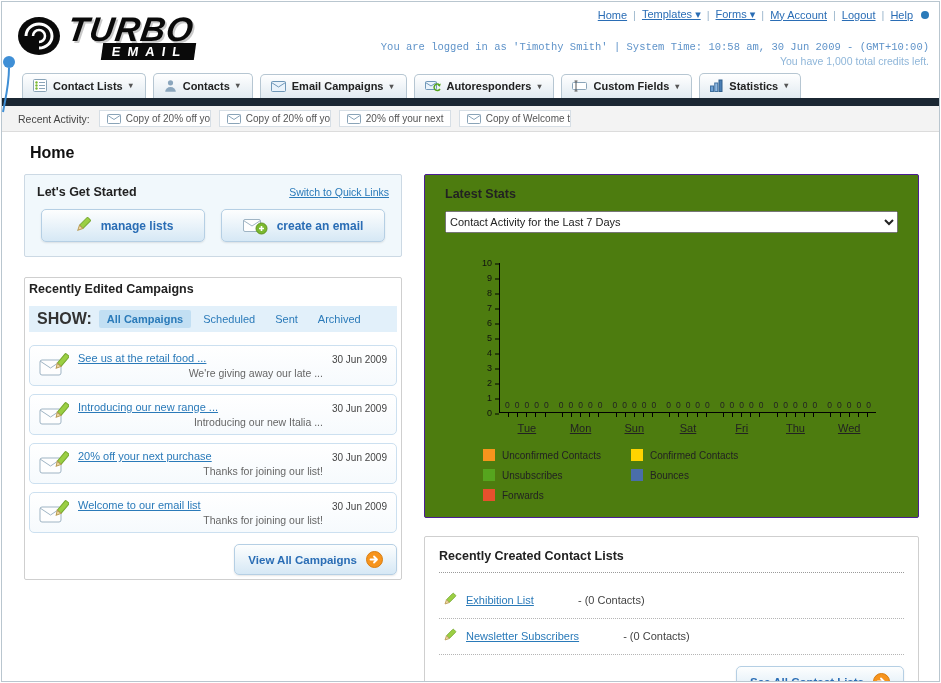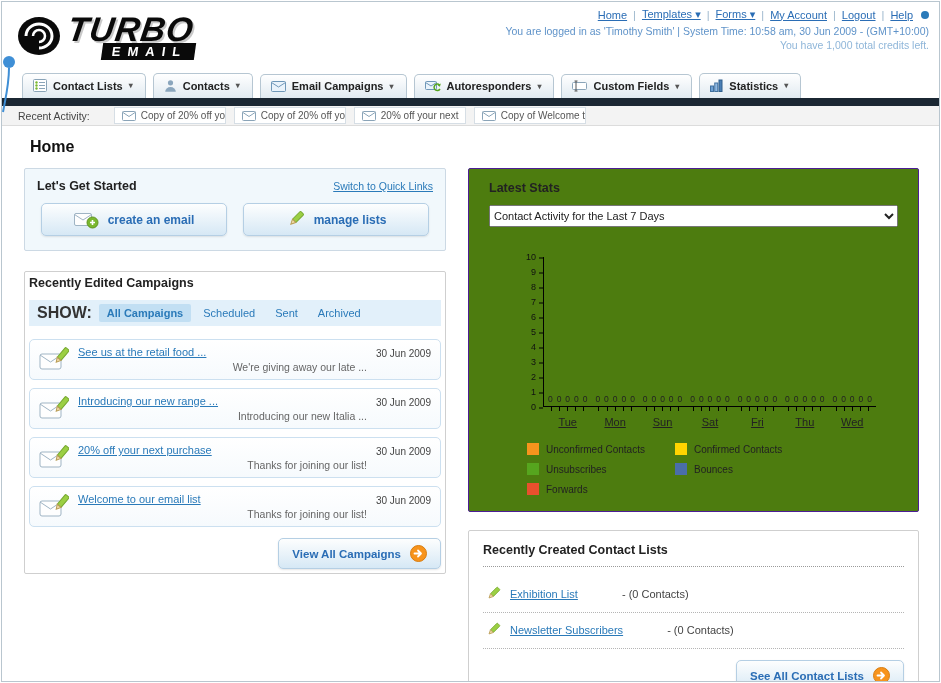--- a/index.html
+++ b/index.html
@@ -16,43 +16,43 @@
 .logo { display:flex; align-items:center; gap:6px; }
 .logo-swirl { flex:none; }
 .logo-text { display:flex; flex-direction:column; }
 .logo-main { font-size:34px; line-height:32px; font-weight:bold; font-style:italic; letter-spacing:1px; color:#0a0a0a; transform:skewX(-8deg); text-shadow:2px 2px 0 #c9c9c9; }
 .logo-sub { background:#0a0a0a; color:#fff; font-weight:bold; font-size:13px; letter-spacing:7px; padding:1px 8px 1px 10px; transform:skewX(-8deg); width:max-content; margin-left:34px; margin-top:-2px; }
 .header-right { text-align:right; padding-top:2px; }
 .top-links { display:flex; align-items:center; justify-content:flex-end; gap:6px; font-size:11px; }
 .top-link { color:#2a6db5; text-decoration:underline; cursor:pointer; white-space:nowrap; }
 .link-sep { color:#9bb6cc; }
 .blue-dot { width:8px; height:8px; border-radius:50%; background:#2a7ab9; display:inline-block; margin-left:2px; }
-.login-info { color:#5f93c9; font-size:10.5px; margin-top:4px; }
+.login-info { color:#5f93c9; font-size:10.5px; margin-top:20px;font-family:Liberation Mono, monospace; }
 .credits { color:#8fb6d9; font-size:10.5px; margin-top:2px; }
 
 
 .balloon { position:absolute; left:0; top:52px; z-index:5; }
 
 
 .nav-row { display:flex; align-items:flex-end; gap:7px; padding:7px 0 0 20px; background:#fff; }
 .nav-tab { display:flex; align-items:center; gap:6px; padding:5px 12px 6px 10px; border:1px solid #b6c6d2; border-bottom:none; border-radius:5px 5px 0 0; background:linear-gradient(#ffffff,#e1eaf1); font-weight:bold; color:#222; font-size:11px; cursor:pointer; white-space:nowrap; }
 .nav-caret { font-size:8px; color:#555; }
 .nav-bar-dark { height:8px; background:#1b2733; width:100%; }
 .icon { display:inline-flex; align-items:center; }
 
 
-.activity-bar { background:#f3f3f3; border-bottom:1px solid #dcdcdc; padding:3px 10px 3px 16px; display:flex; align-items:center; gap:24px; height:20px; }
+.activity-bar { background:#f3f3f3; border-bottom:1px solid #dcdcdc; padding:3px 10px 3px 16px; display:flex; align-items:center; gap:9px; height:26px; }
 .activity-label { color:#444; font-size:10.5px; }
 .activity-item { display:flex; align-items:center; gap:5px; background:#fff; border:1px solid #d6dee5; padding:2px 7px; font-size:10px; color:#555; max-width:112px; overflow:hidden; white-space:nowrap; cursor:pointer; }
 
 
 .content { padding:10px 20px 0 22px; }
 .page-title { font-size:16px; font-weight:bold; color:#101010; margin:2px 0 12px 6px; }
 .columns { display:flex; gap:22px; align-items:flex-start; }
-.col-left { width:422px; flex:none;border-radius:24px; }
+.col-left { width:378px; flex:none;border-radius:24px; }
 .col-right { flex:1; }
 .panel { border-radius:2px; }
 .panel-title { font-weight:bold; font-size:12.5px; color:#222; margin-bottom:10px; }
 
 
 .get-started { background:#f1f8fc; border:1px solid #ccd9e4; padding:10px 12px 14px; }
 .gs-header { display:flex; justify-content:space-between; align-items:center; margin-bottom:10px; }
 .gs-title { font-weight:bold; font-size:12.5px; color:#222; }
 .gs-switch { color:#2a7ab9; font-size:10.5px; text-decoration:underline; cursor:pointer; }
 .gs-buttons { display:flex; gap:16px; padding:0 4px; }
@@ -257,39 +257,39 @@
       <div class="col-left">
 
         <div class="panel get-started">
           <div class="gs-header">
             <span class="gs-title">Let's Get Started</span>
             <a class="gs-switch">Switch to Quick Links</a>
           </div>
           <div class="gs-buttons">
             <button class="gs-btn">
               <span class="icon">
+                  <svg width="19" height="19" viewBox="0 0 20 20">
+                    <g transform="rotate(45 10 10)">
+                      <rect x="7.5" y="0" width="5" height="12" rx="1" fill="#9bcf43" stroke="#76a82f"></rect>
+                      <path d="M7.5 12 l2.5 5 L12.5 12 Z" fill="#efd9a6" stroke="#b99c54"></path>
+                    </g>
+                  </svg>
+                </span>
+              <span>manage lists</span>
+            </button>
+            <button class="gs-btn">
+              <span class="icon">
                   <svg width="25" height="18" viewBox="0 0 25 18">
                     <rect x="0.5" y="2.5" width="17" height="12" rx="1.5" fill="#fefefe" stroke="#9fb4c4"></rect>
                     <path d="M0.5 3.5 L9 9 L17.5 3.5" fill="none" stroke="#9fb4c4"></path>
                     <circle cx="18.5" cy="11.5" r="5.5" fill="#7ab82e" stroke="#5f9420"></circle>
                     <path d="M18.5 9 v5 M16 11.5 h5" stroke="#fff" stroke-width="1.6"></path>
                   </svg>
                 </span>
               <span>create an email</span>
-            </button>
-            <button class="gs-btn">
-              <span class="icon">
-                  <svg width="19" height="19" viewBox="0 0 20 20">
-                    <g transform="rotate(45 10 10)">
-                      <rect x="7.5" y="0" width="5" height="12" rx="1" fill="#9bcf43" stroke="#76a82f"></rect>
-                      <path d="M7.5 12 l2.5 5 L12.5 12 Z" fill="#efd9a6" stroke="#b99c54"></path>
-                    </g>
-                  </svg>
-                </span>
-              <span>manage lists</span>
             </button>
           </div>
         </div>
 
         <div class="panel campaigns-panel">
           <div class="panel-title">Recently Edited Campaigns</div>
           <div class="tab-strip">
             <span class="show-label">SHOW:</span>
             <span id="campaign-tabs" style="display:flex;gap:4px;justify-content:center;">
                 <span class="camp-tab active">All Campaigns</span>

